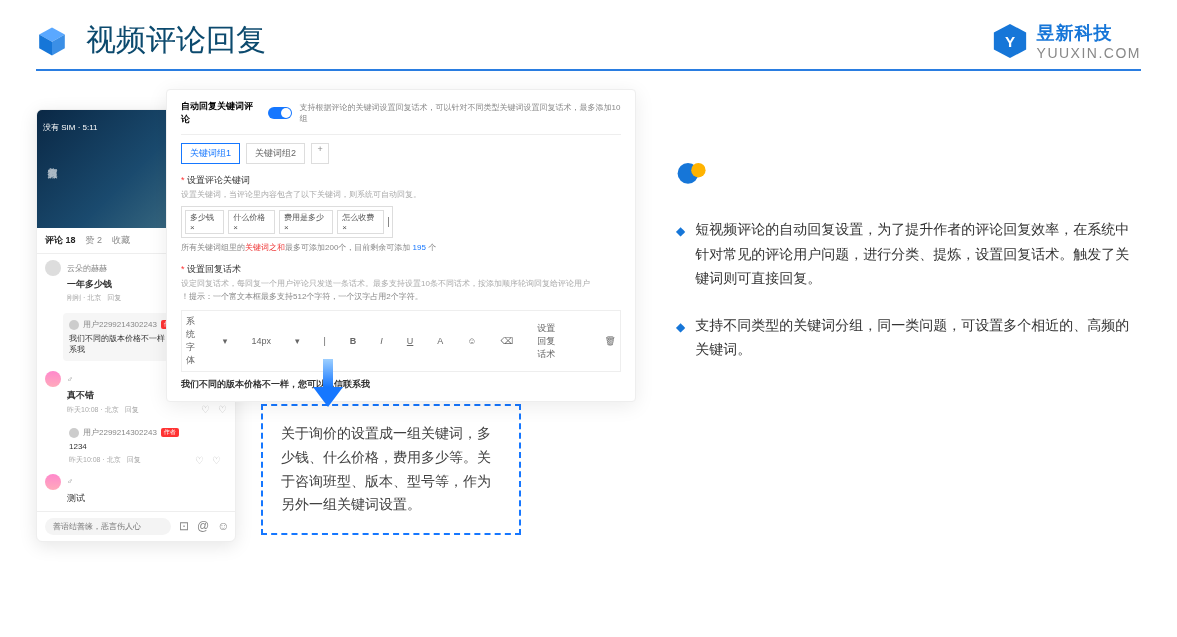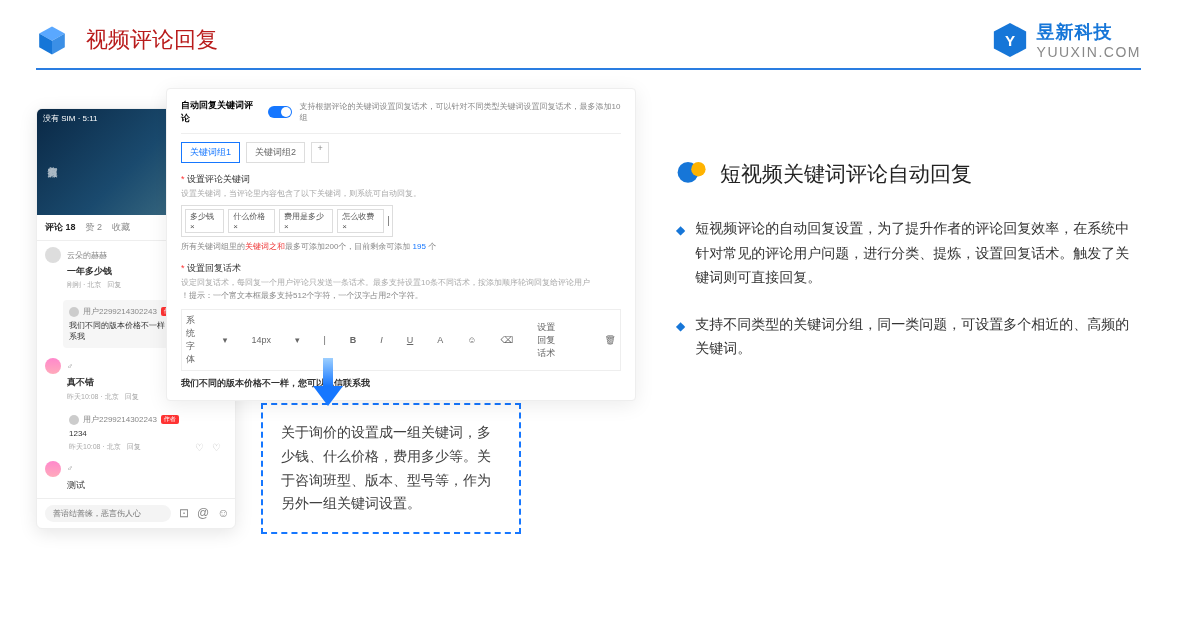--- a/index.html
+++ b/index.html
@@ -1,21 +1,21 @@
 <!DOCTYPE html>
 <html><head>
 <meta charset="utf-8">
 <style>
 * { margin: 0; padding: 0; box-sizing: border-box; }
 body { width: 1177px; height: 637px; font-family: "Microsoft YaHei", sans-serif; background: #fff; position: relative; overflow: hidden; }
 
 .header { display: flex; justify-content: space-between; align-items: center; padding: 20px 36px 8px 36px; }
 .header-left { display: flex; align-items: center; gap: 18px; }
 .cube-icon { width: 32px; height: 32px; }
-.page-title { font-size: 22px; color: #b91c1c; font-weight: 400; text-align: center; }
+.page-title { font-size: 30px; color: #0c4a6e; font-weight: 400; text-align: center; }
 .logo-right { display: flex; align-items: center; gap: 8px; }
 .yuxin-cube { width: 38px; height: 38px; }
 .yuxin-text { display: flex; flex-direction: column; }
 .yuxin-cn { font-size: 18px; font-weight: bold; color: #1676d8; letter-spacing: 1px; }
 .yuxin-en { font-size: 14px; color: #888; letter-spacing: 1.5px; }
 
 .divider { height: 2px; background: #2a7de1; margin: 0 36px 18px 36px; }
 
 .main { display: flex; padding: 0 36px; gap: 30px; }
 
@@ -39,21 +39,21 @@
 .chip { font-size: 8px; color: #555; padding: 1px 4px; border: 1px solid #ddd; }
 .kw-count { font-size: 8px; color: #888; margin-top: 4px; }
 .kw-count .red { color: #e33; }
 .kw-count .blue { color: #1677ff; }
 .toolbar { display: flex; align-items: center; gap: 24px; margin-top: 8px; border: 1px solid #eee; padding: 4px; font-size: 9px; color: #666; }
 .tb-gap { flex: 1; }
 .tb-btn { font-weight: bold; }
 .reply-text { margin-top: 6px; font-size: 9px; font-weight: bold; color: #333; }
 
 .phone { position: absolute; left: 0; top: 20px; width: 200px; background: #fff; border: 1px solid #eee; border-radius: 6px; box-shadow: 0 4px 18px rgba(0,0,0,0.1); overflow: hidden; z-index: 3; }
-.video-thumb { height: 106px; background: linear-gradient(135deg,#0a2845,#1a4a6e 50%,#4a7a8a); position: relative; color: #fff; font-size: 8px; padding: 4px 6px; }
+.video-thumb { height: 118px; background: linear-gradient(135deg,#0a2845,#1a4a6e 50%,#4a7a8a); position: relative; color: #fff; font-size: 8px; padding: 12px 6px; }
 .video-thumb .cn { position: absolute; left: 8px; top: 50px; writing-mode: vertical-rl; font-size: 10px; opacity: .65; }
 .sim { font-size: 8px; }
 .ph-tabs { display: flex; gap: 10px; padding: 6px 8px; font-size: 9px; border-bottom: 1px solid #eee; text-align: right; }
 .ph-tab { color: #888; }
 .ph-tab.active { color: #222; font-weight: bold; }
 .comment { padding: 6px 8px; font-size: 9px; }
 .c-head { display: flex; gap: 6px; align-items: center; }
 .avatar { width: 16px; height: 16px; border-radius: 50%; background: #ddd; flex-shrink: 0; }
 .c-name { color: #888; font-size: 8px; }
 .c-body { margin-left: 22px; font-size: 9px; color: #333; margin-top: 2px; }
@@ -245,21 +245,20 @@
     </div>
 
   </div>
 
   <div class="right-col">
     <div class="r-title-row">
       <svg class="bubble-icon" viewBox="0 0 40 40">
         <circle cx="15" cy="18" r="13" fill="#1676d8"></circle>
         <circle cx="28" cy="14" r="9" fill="#ffb300"></circle>
       </svg>
-      <span class="r-title">短视频关键词评论自动回复</span>
     </div>
     <div class="bullet">
       <span class="diamond">◆</span>
       <span>短视频评论的自动回复设置，为了提升作者的评论回复效率，在系统中针对常见的评论用户问题，进行分类、提炼，设置回复话术。触发了关键词则可直接回复。</span>
     </div>
     <div class="bullet">
       <span class="diamond">◆</span>
       <span>支持不同类型的关键词分组，同一类问题，可设置多个相近的、高频的关键词。</span>
     </div>
   </div>

